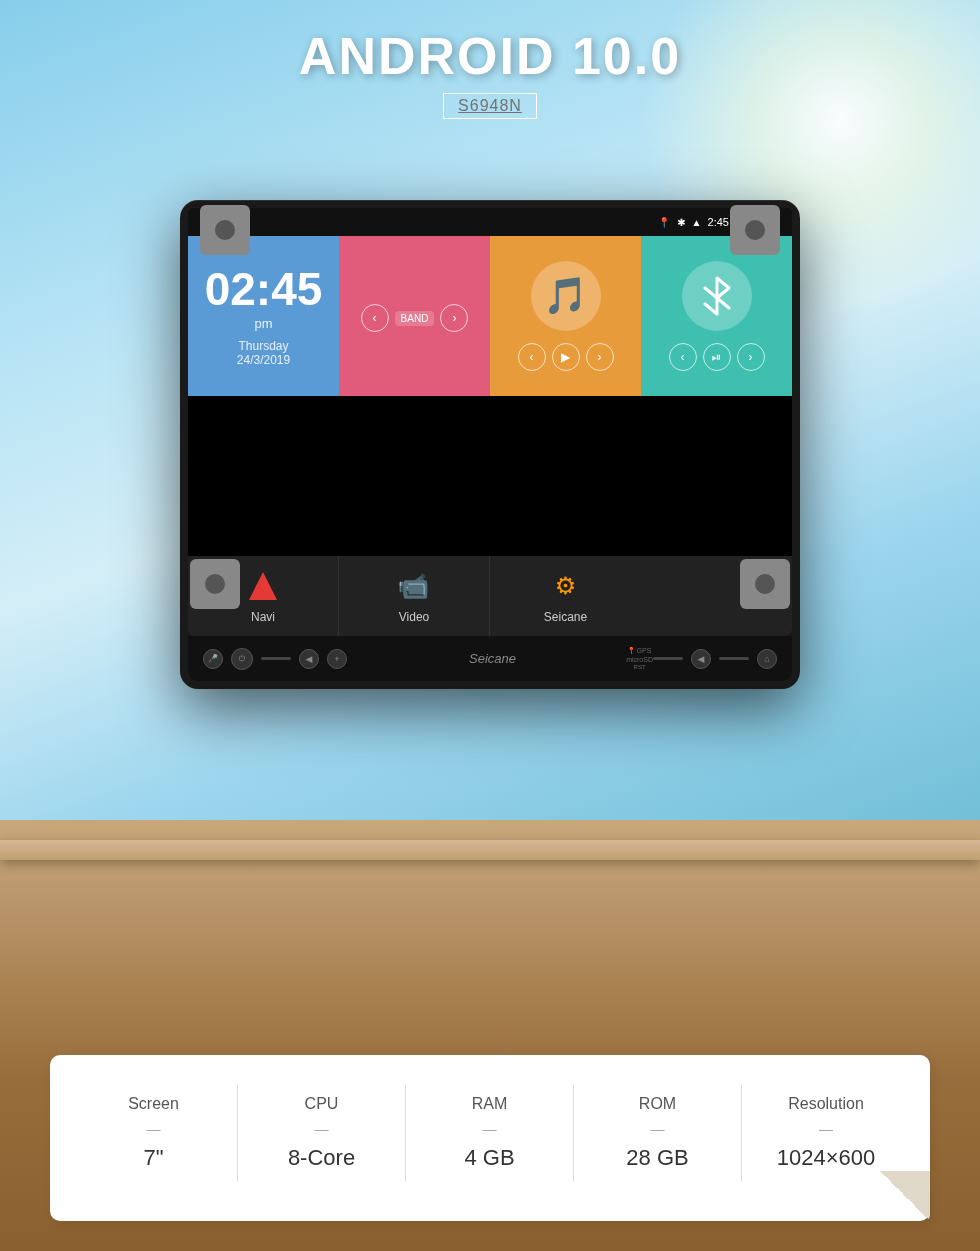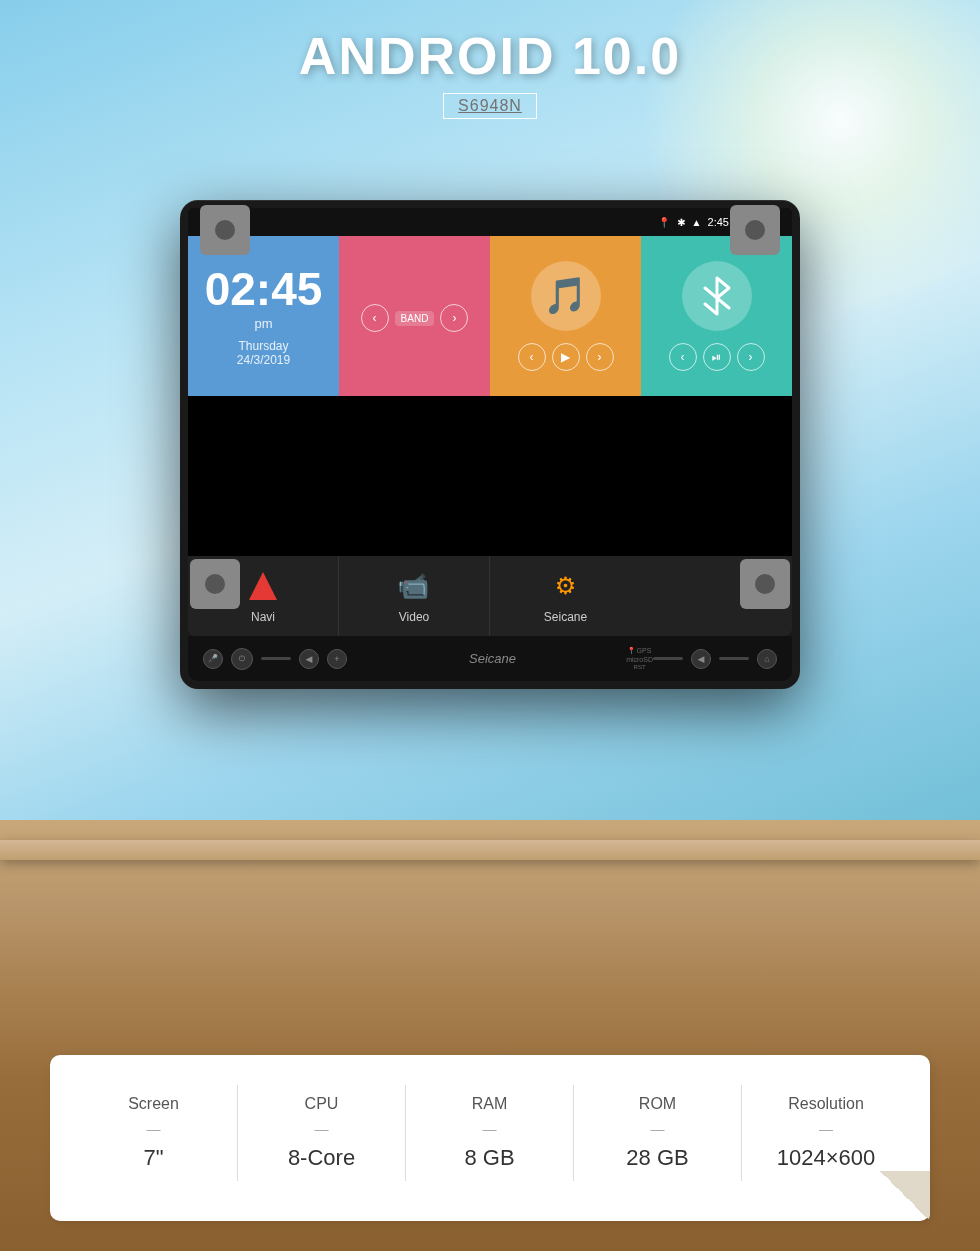--- a/index.html
+++ b/index.html
@@ -594,21 +594,21 @@
       <div class="spec-value">7"</div>
     </div>
       <div class="spec-item">
       <div class="spec-label">CPU</div>
       <div class="spec-divider">—</div>
       <div class="spec-value">8-Core</div>
     </div>
       <div class="spec-item">
       <div class="spec-label">RAM</div>
       <div class="spec-divider">—</div>
-      <div class="spec-value">8 GB</div>
+      <div class="spec-value">4 GB</div>
     </div>
       <div class="spec-item">
       <div class="spec-label">ROM</div>
       <div class="spec-divider">—</div>
       <div class="spec-value">28 GB</div>
     </div>
       <div class="spec-item">
       <div class="spec-label">Resolution</div>
       <div class="spec-divider">—</div>
       <div class="spec-value">1024×600</div>

